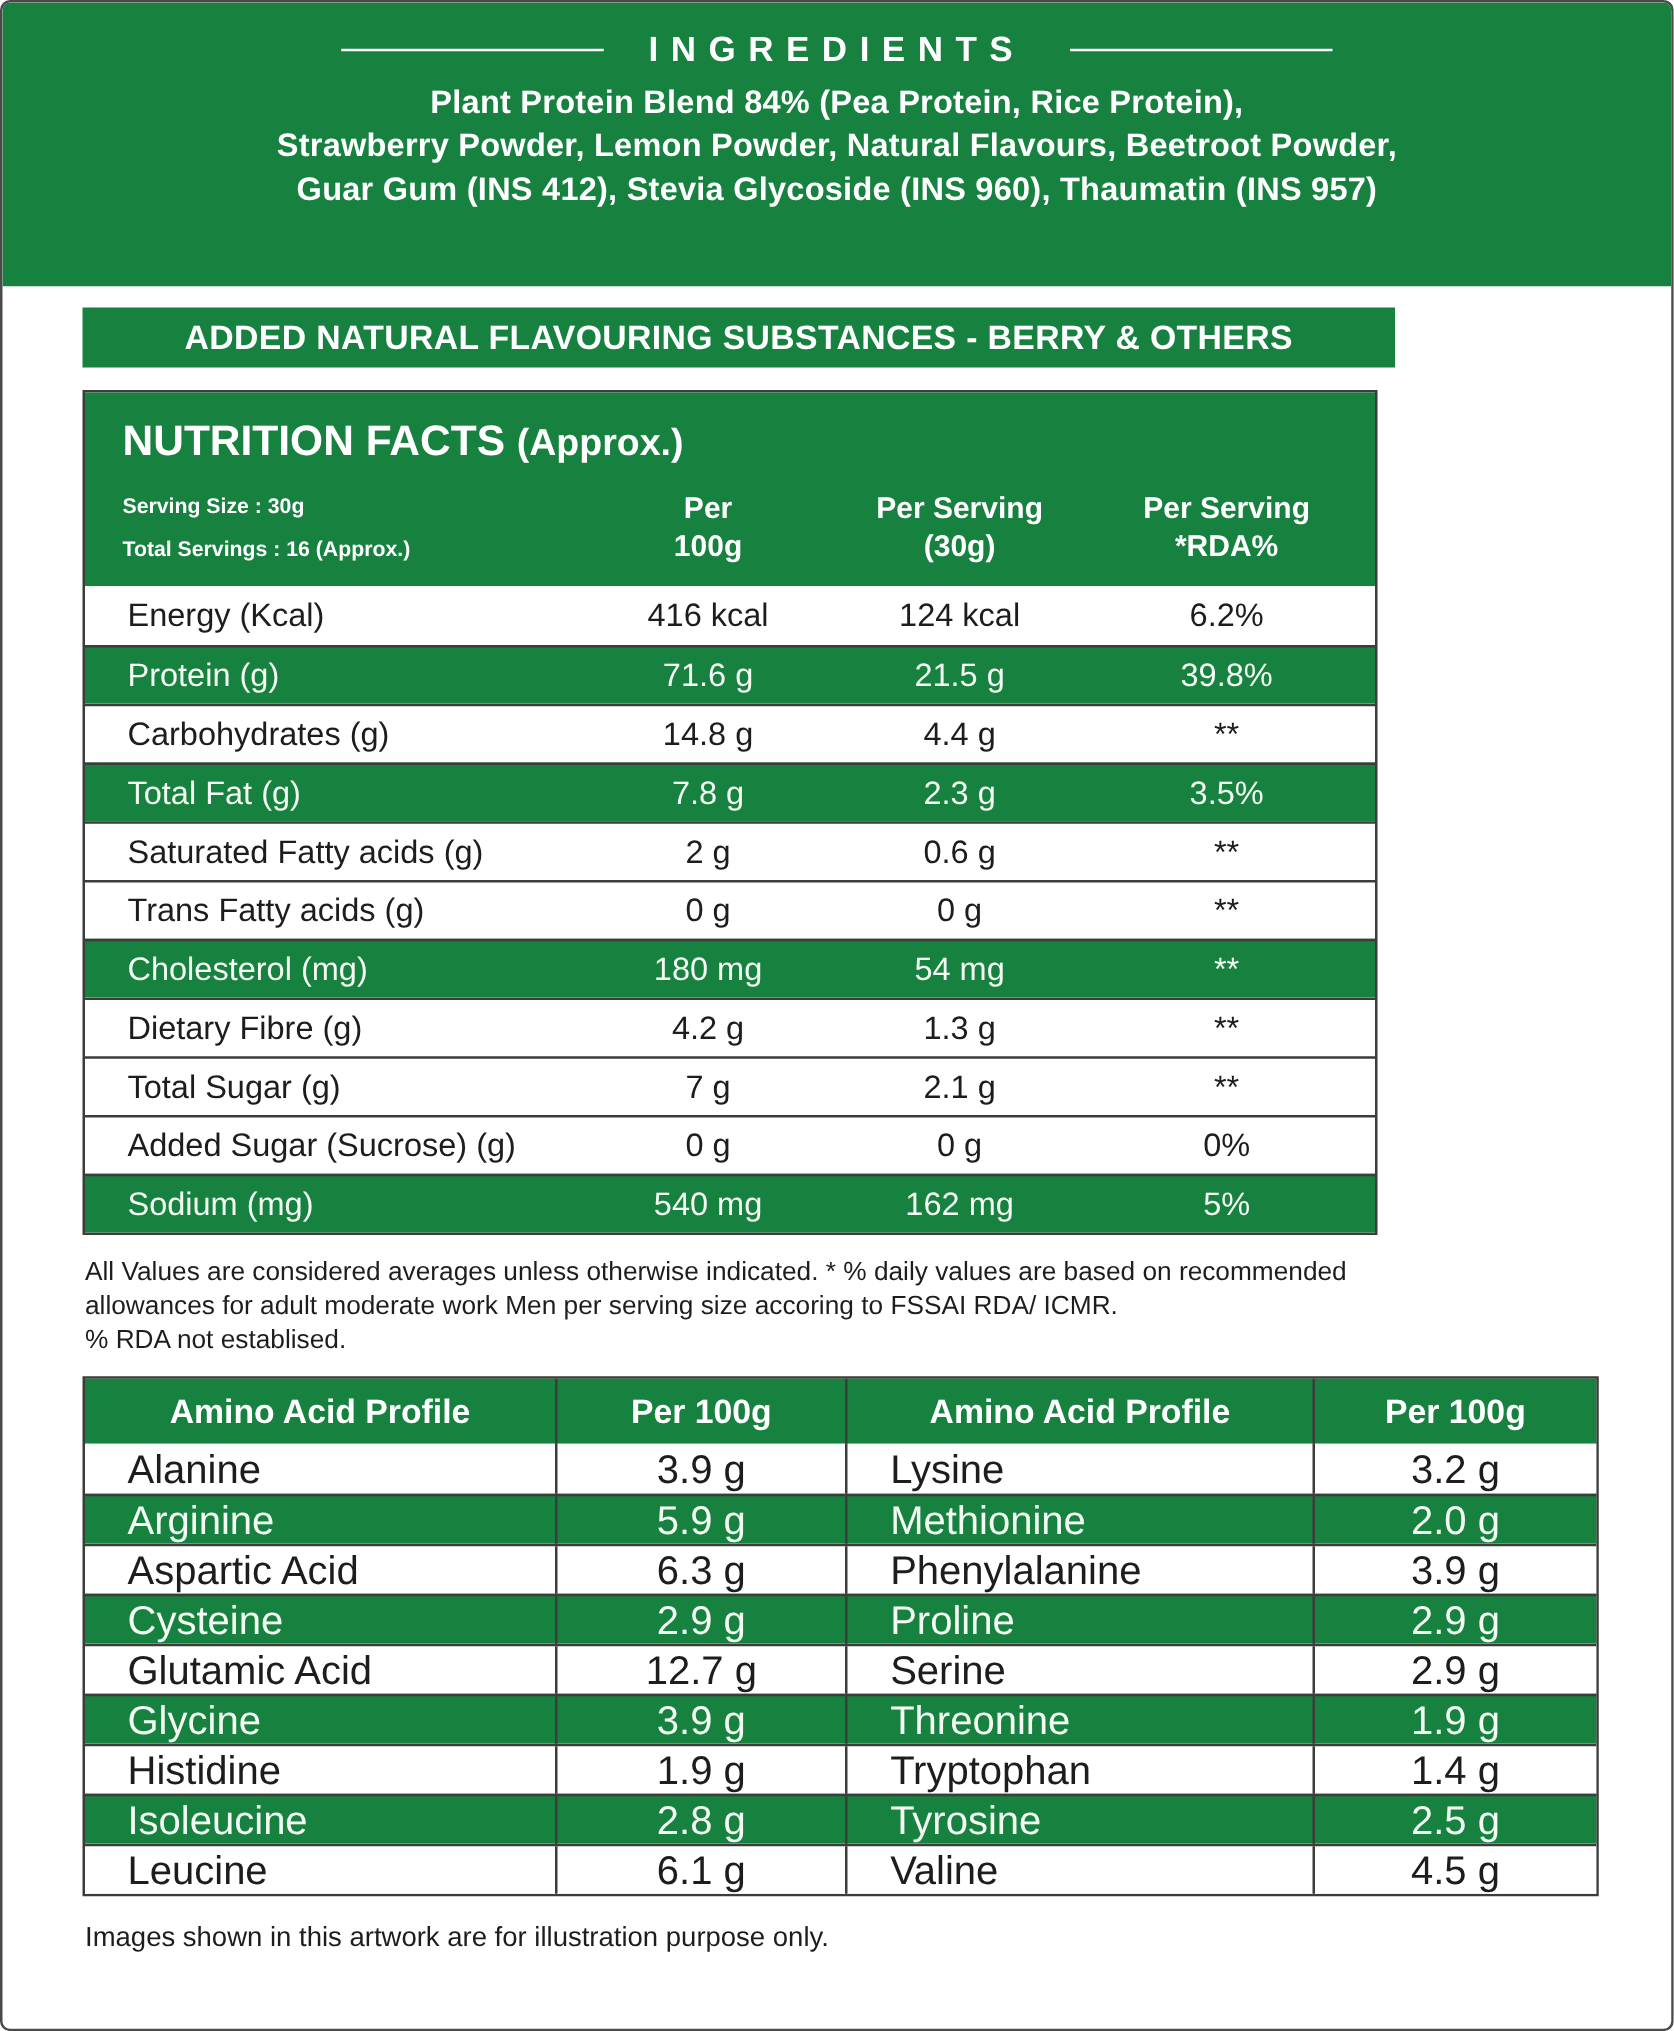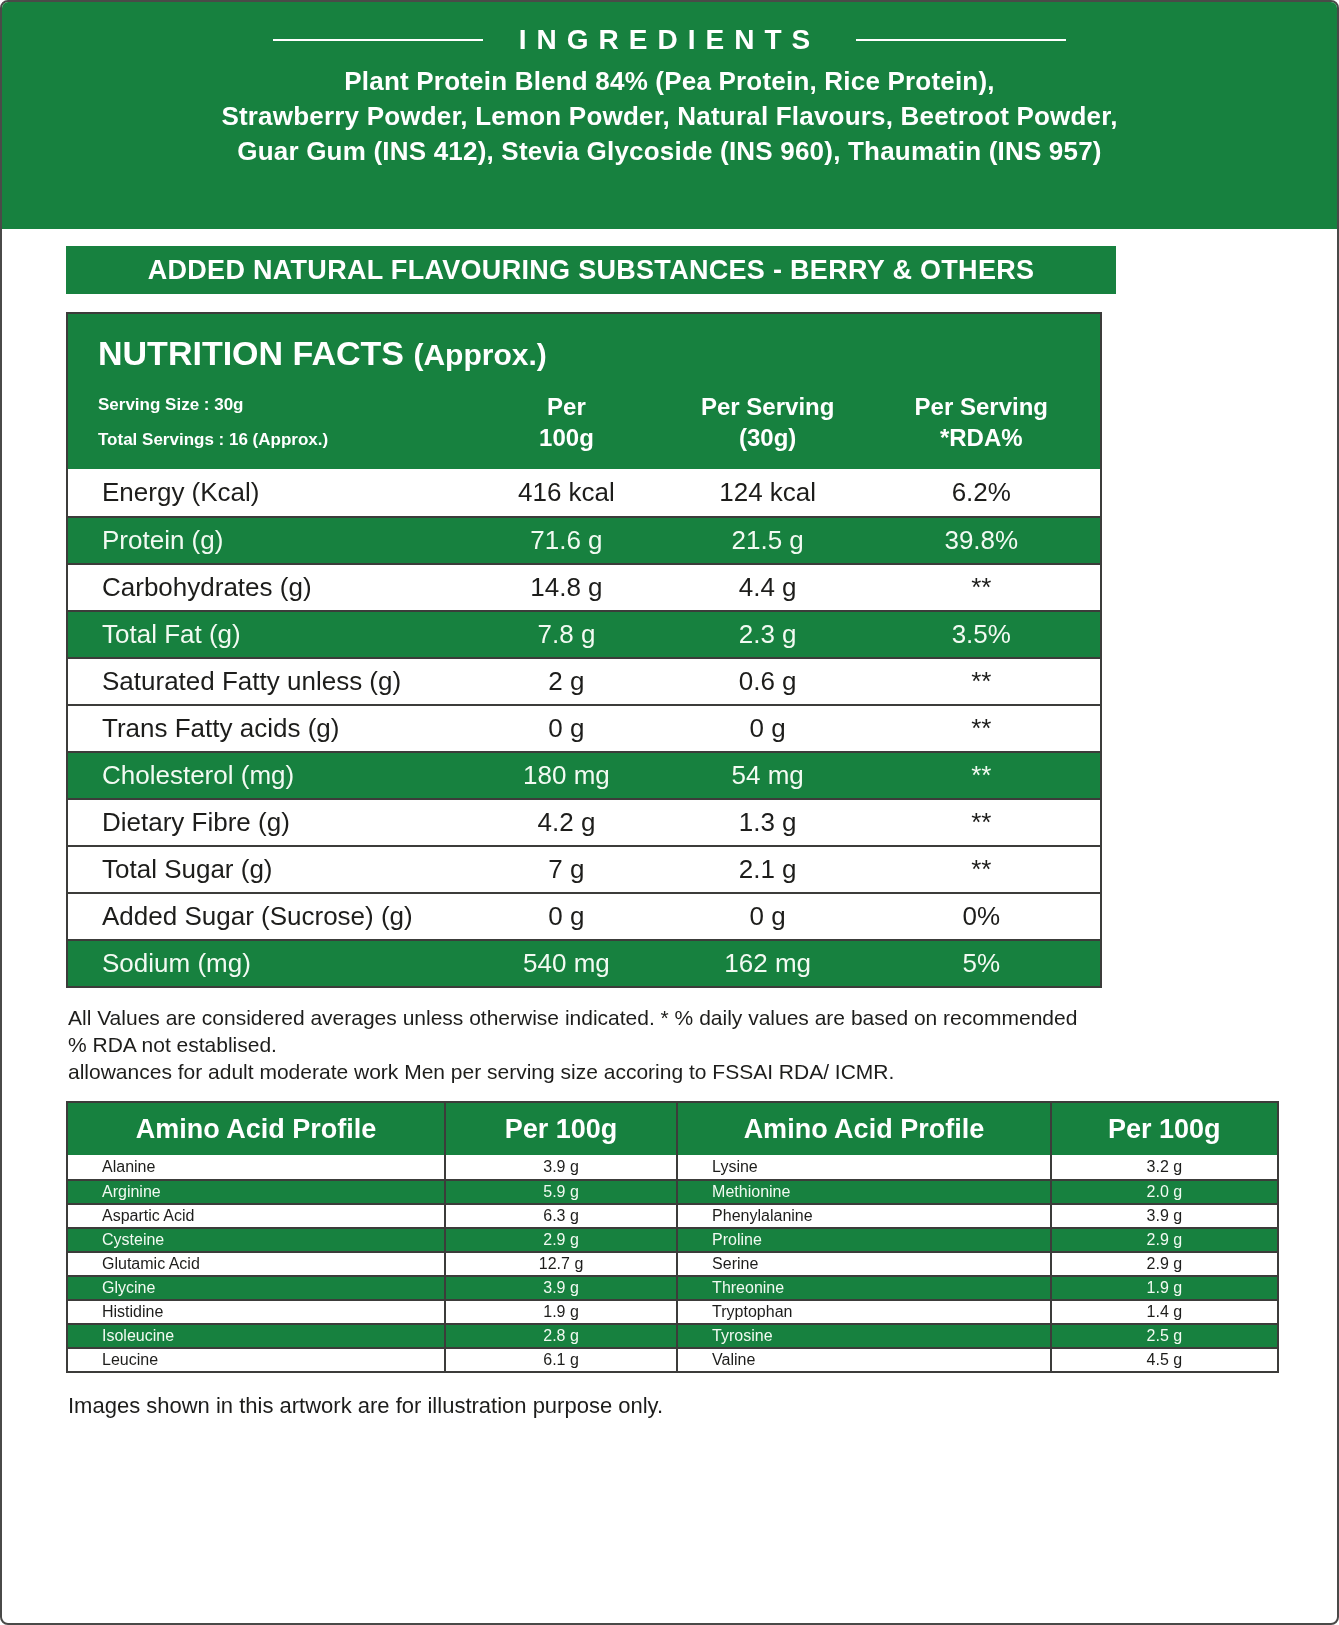--- a/index.html
+++ b/index.html
@@ -74,21 +74,21 @@
     margin:16px 0 0 64px;width:1213px;
     border:2px solid var(--line);
   }
   .amino-header{
     display:grid;grid-template-columns:31.1% 19.2% 30.9% 18.8%;
     height:52px;background:var(--green);color:#fff;
     font-size:27px;font-weight:bold;
   }
   .amino-row{
     display:grid;grid-template-columns:31.1% 19.2% 30.9% 18.8%;
-    height:24px;font-size:16px;background:#fff;
+    height:40px;font-size:32px;background:#fff;
   }
   .amino-row + .amino-row{border-top:2px solid var(--line);}
   .amino-row.green{background:var(--green);color:var(--on-green);}
   .acell{display:flex;align-items:center;height:100%;}
   .acell.center{justify-content:center;}
   .acell.name{padding-left:34px;}
   .acell.sep{border-left:2px solid var(--line);}
   .amino-header .acell{justify-content:center;}
 
   
@@ -162,21 +162,21 @@
   </div>
 
   <div class="nut-row green">
     <div class="label">Total Fat (g)</div>
     <div class="val">7.8 g</div>
     <div class="val">2.3 g</div>
     <div class="val">3.5%</div>
   </div>
 
   <div class="nut-row">
-    <div class="label">Saturated Fatty unless (g)</div>
+    <div class="label">Saturated Fatty acids (g)</div>
     <div class="val">2 g</div>
     <div class="val">0.6 g</div>
     <div class="val">**</div>
   </div>
 
   <div class="nut-row">
     <div class="label">Trans Fatty acids (g)</div>
     <div class="val">0 g</div>
     <div class="val">0 g</div>
     <div class="val">**</div>
@@ -214,22 +214,22 @@
     <div class="label">Sodium (mg)</div>
     <div class="val">540 mg</div>
     <div class="val">162 mg</div>
     <div class="val">5%</div>
   </div>
 </div>
   </div>
 
   <div class="footnote">
     <div>All Values are considered averages unless otherwise indicated. * % daily values are based on recommended</div>
+    <div>allowances for adult moderate work Men per serving size accoring to FSSAI RDA/ ICMR.</div>
     <div>% RDA not establised.</div>
-    <div>allowances for adult moderate work Men per serving size accoring to FSSAI RDA/ ICMR.</div>
   </div>
 
   <div class="amino">
     <div class="amino-header">
       <div class="acell">Amino Acid Profile</div>
       <div class="acell sep">Per 100g</div>
       <div class="acell sep">Amino Acid Profile</div>
       <div class="acell sep">Per 100g</div>
     </div>
     <div id="amino-rows">

